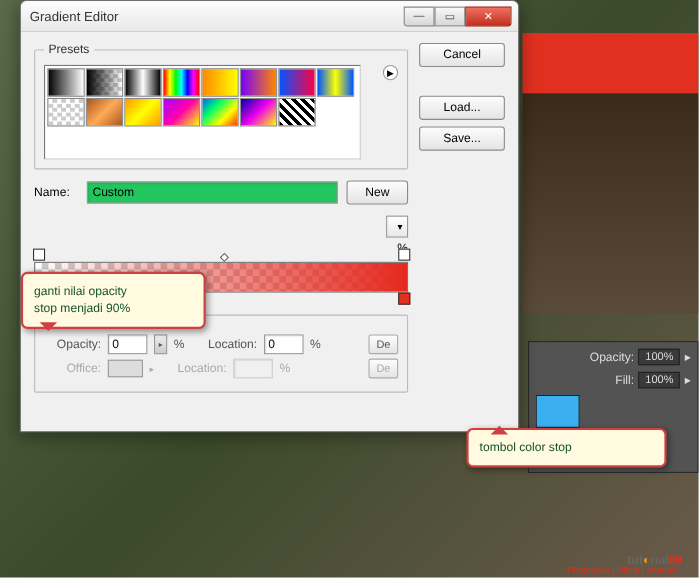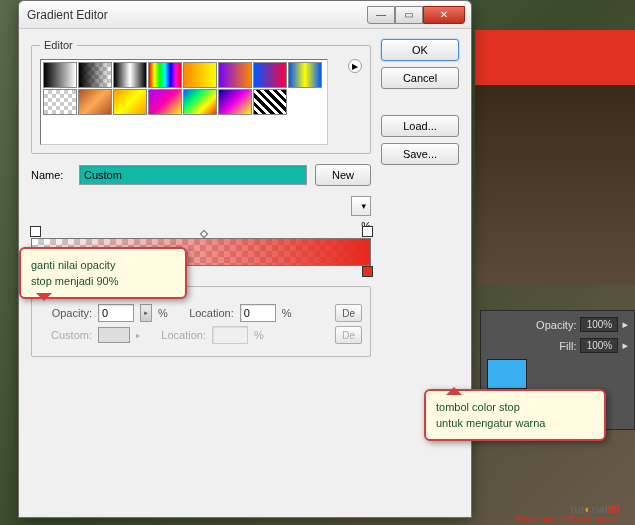--- a/index.html
+++ b/index.html
@@ -3,21 +3,21 @@
 <meta charset="utf-8">
 <style>
 * { box-sizing: border-box; margin: 0; padding: 0; font-family: "Segoe UI", Tahoma, sans-serif; font-size: 11px; }
 body { width: 635px; height: 525px; background: linear-gradient(135deg,#5a6a4a,#3a4a2a,#6a5a4a); position: relative; overflow: hidden; }
 .bg-red { position:absolute; top:30px; right:0; width:160px; height:55px; background:#e03020; }
 .bg-brown { position:absolute; top:85px; right:0; width:160px; height:200px; background:linear-gradient(#3a2a1a,#5a4a3a); }
 .watermark { position:absolute; bottom:5px; right:15px; font-size:28px; font-weight:bold; color:#666; }
 .watermark .o { color:#f0a000; } .watermark .r { color:#e03020; }
 .watermark-sub { position:absolute; bottom:2px; right:20px; font-size:8px; color:#e03020; }
 
-.window { position:absolute; top:0; left:18px; width:454px; height:518px; background:#f0f0f0; border:1px solid #707070; border-radius:6px 6px 0 0; box-shadow:0 3px 15px rgba(0,0,0,.4); }
+.window { position:absolute; top:0; left:18px; width:454px; height:393px; background:#f0f0f0; border:1px solid #707070; border-radius:6px 6px 0 0; box-shadow:0 3px 15px rgba(0,0,0,.4); }
 .titlebar { height:28px; background:linear-gradient(#fdfdfd,#e8e8e8); border-bottom:1px solid #ccc; border-radius:6px 6px 0 0; display:flex; align-items:center; padding:0 6px; }
 .titlebar-text { flex:1; color:#333; font-size:12px; padding-left:2px; }
 .win-btns { display:flex; gap:0; }
 .win-btn { width:28px; height:18px; border:1px solid #888; background:linear-gradient(#f8f8f8,#d8d8d8); display:flex; align-items:center; justify-content:center; font-size:10px; color:#444; }
 .win-btn.min { border-radius:0 0 0 3px; }
 .win-btn.close { background:linear-gradient(#f07060,#c03020); color:#fff; border-radius:0 0 3px 0; border-color:#a02010; width:42px; }
 
 .body { padding:10px 12px; display:flex; gap:10px; }
 .left-col { flex:1; }
 .right-col { width:78px; display:flex; flex-direction:column; gap:6px; align-items:stretch; }
@@ -26,21 +26,21 @@
 
 fieldset { border:1px solid #bbb; border-radius:2px; padding:8px; margin-bottom:8px; }
 legend { padding:0 4px; color:#333; font-size:11px; }
 .presets-box { display:flex; align-items:flex-start; gap:4px; }
 .swatch-grid { border:1px inset #ccc; background:#fff; padding:2px; display:grid; grid-template-columns:repeat(8,34px); grid-template-rows:repeat(3,26px); gap:1px; width:288px; }
 .sw { border:1px solid #888; }
 .menu-arrow { width:14px; height:14px; border:1px solid #999; border-radius:50%; display:flex; align-items:center; justify-content:center; font-size:8px; background:#fff; cursor:pointer; margin-left:auto; }
 
 .name-row { display:flex; align-items:center; gap:8px; margin:10px 0; }
 .name-row label { width:40px; }
-.text-input { flex:1; height:20px; border:1px solid #999; background:#14b8a6; padding:0 4px; box-shadow:inset 1px 1px 2px rgba(0,0,0,.1); }
+.text-input { flex:1; height:20px; border:1px solid #999; background:#22c55e; padding:0 4px; box-shadow:inset 1px 1px 2px rgba(0,0,0,.1); }
 
 .type-row { display:flex; align-items:center; gap:8px; margin-bottom:4px; position:relative; z-index:1; }
 .dropdown { height:20px; border:1px solid #999; background:linear-gradient(#fff,#e8e8e8); display:flex; align-items:center; justify-content:flex-end; padding:0 4px; cursor:pointer; width:20px; }
 .dropdown::after { content:"▾"; font-size:9px; }
 .smooth-row { display:flex; align-items:center; gap:6px; margin-bottom:6px; }
 
 .gradient-editor { position:relative; margin:6px 0 4px 0; }
 .grad-bar { height:28px; border:1px solid #777; background:
   linear-gradient(90deg, rgba(255,255,255,0) 0%, rgba(255,255,255,0) 0%, rgba(230,40,30,1) 100%),
   repeating-conic-gradient(#ccc 0 25%, #fff 0 50%) 0 0/12px 12px; }
@@ -104,21 +104,21 @@
     <div class="win-btns">
       <div class="win-btn min">—</div>
       <div class="win-btn">▭</div>
       <div class="win-btn close">✕</div>
     </div>
   </div>
 
   <div class="body">
     <div class="left-col">
       <fieldset>
-        <legend>Editor</legend>
+        <legend>Presets</legend>
         <div class="presets-box">
           <div class="swatch-grid">
             <div class="sw" style="background:linear-gradient(90deg,#000,#fff)"></div>
             <div class="sw" style="background:linear-gradient(90deg,#000,transparent),repeating-conic-gradient(#ccc 0 25%,#fff 0 50%) 0 0/8px 8px"></div>
             <div class="sw" style="background:linear-gradient(90deg,#000,#fff,#000)"></div>
             <div class="sw" style="background:linear-gradient(90deg,red,yellow,lime,cyan,blue,magenta,red)"></div>
             <div class="sw" style="background:linear-gradient(90deg,#f80,#ff0)"></div>
             <div class="sw" style="background:linear-gradient(90deg,#70f,#f80)"></div>
             <div class="sw" style="background:linear-gradient(90deg,#05f,#f04)"></div>
             <div class="sw" style="background:linear-gradient(90deg,#05f,#ff0,#05f)"></div>
@@ -166,47 +166,45 @@
           <input class="num-input" value="0" style="">
           <div class="spinner">▸</div>
           <span>%</span>
           <span class="lbl" style="width:60px">Location:</span>
           <input class="num-input" value="0" style="">
           <span>%</span>
           <div style="flex:1"></div>
           <div class="mini-btn">De</div>
         </div>
         <div class="stops-row disabled">
-          <span class="lbl">Custom:</span>
+          <span class="lbl">Office:</span>
           <div class="color-swatch"></div>
           <span style="font-size:8px">▸</span>
           <span class="lbl" style="width:60px">Location:</span>
           <input class="num-input dis" disabled="" value="" style="">
           <span>%</span>
           <div style="flex:1"></div>
           <div class="mini-btn disabled">De</div>
         </div>
       </fieldset>
     </div>
 
     <div class="right-col">
-      <div class="btn primary">OK</div>
       <div class="btn">Cancel</div>
       <div style="height:14px"></div>
       <div class="btn">Load...</div>
       <div class="btn">Save...</div>
     </div>
   </div>
 </div>
 
 <div class="callout c1">
   <div>ganti nilai opacity</div>
   <div>stop menjadi 90%</div>
 </div>
 <div class="callout c2">
   <div>tombol color stop</div>
-  <div>untuk mengatur warna</div>
 </div>
 
 <div class="watermark">
   <span>tut</span><span class="o">◐</span><span>rial</span><span class="r">89</span>
 </div>
 <div class="watermark-sub">Photoshop | Office | Internet</div>
 
 </body></html>

